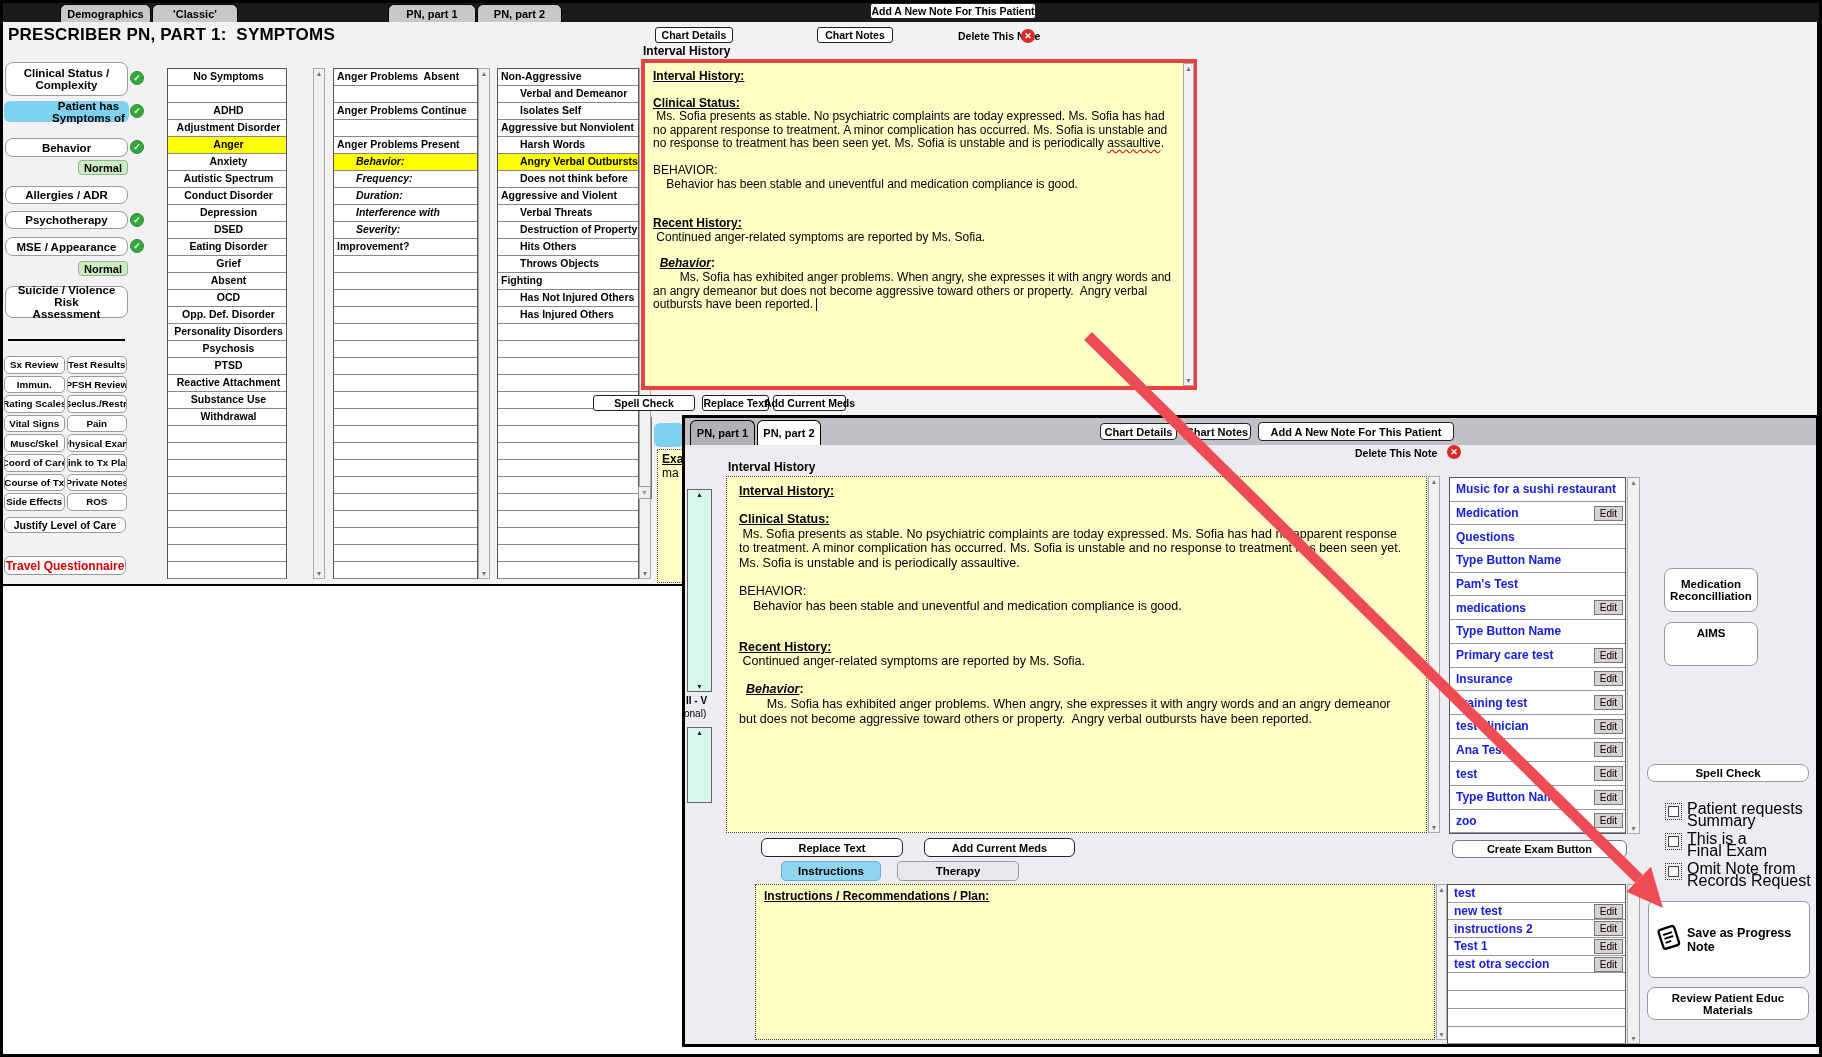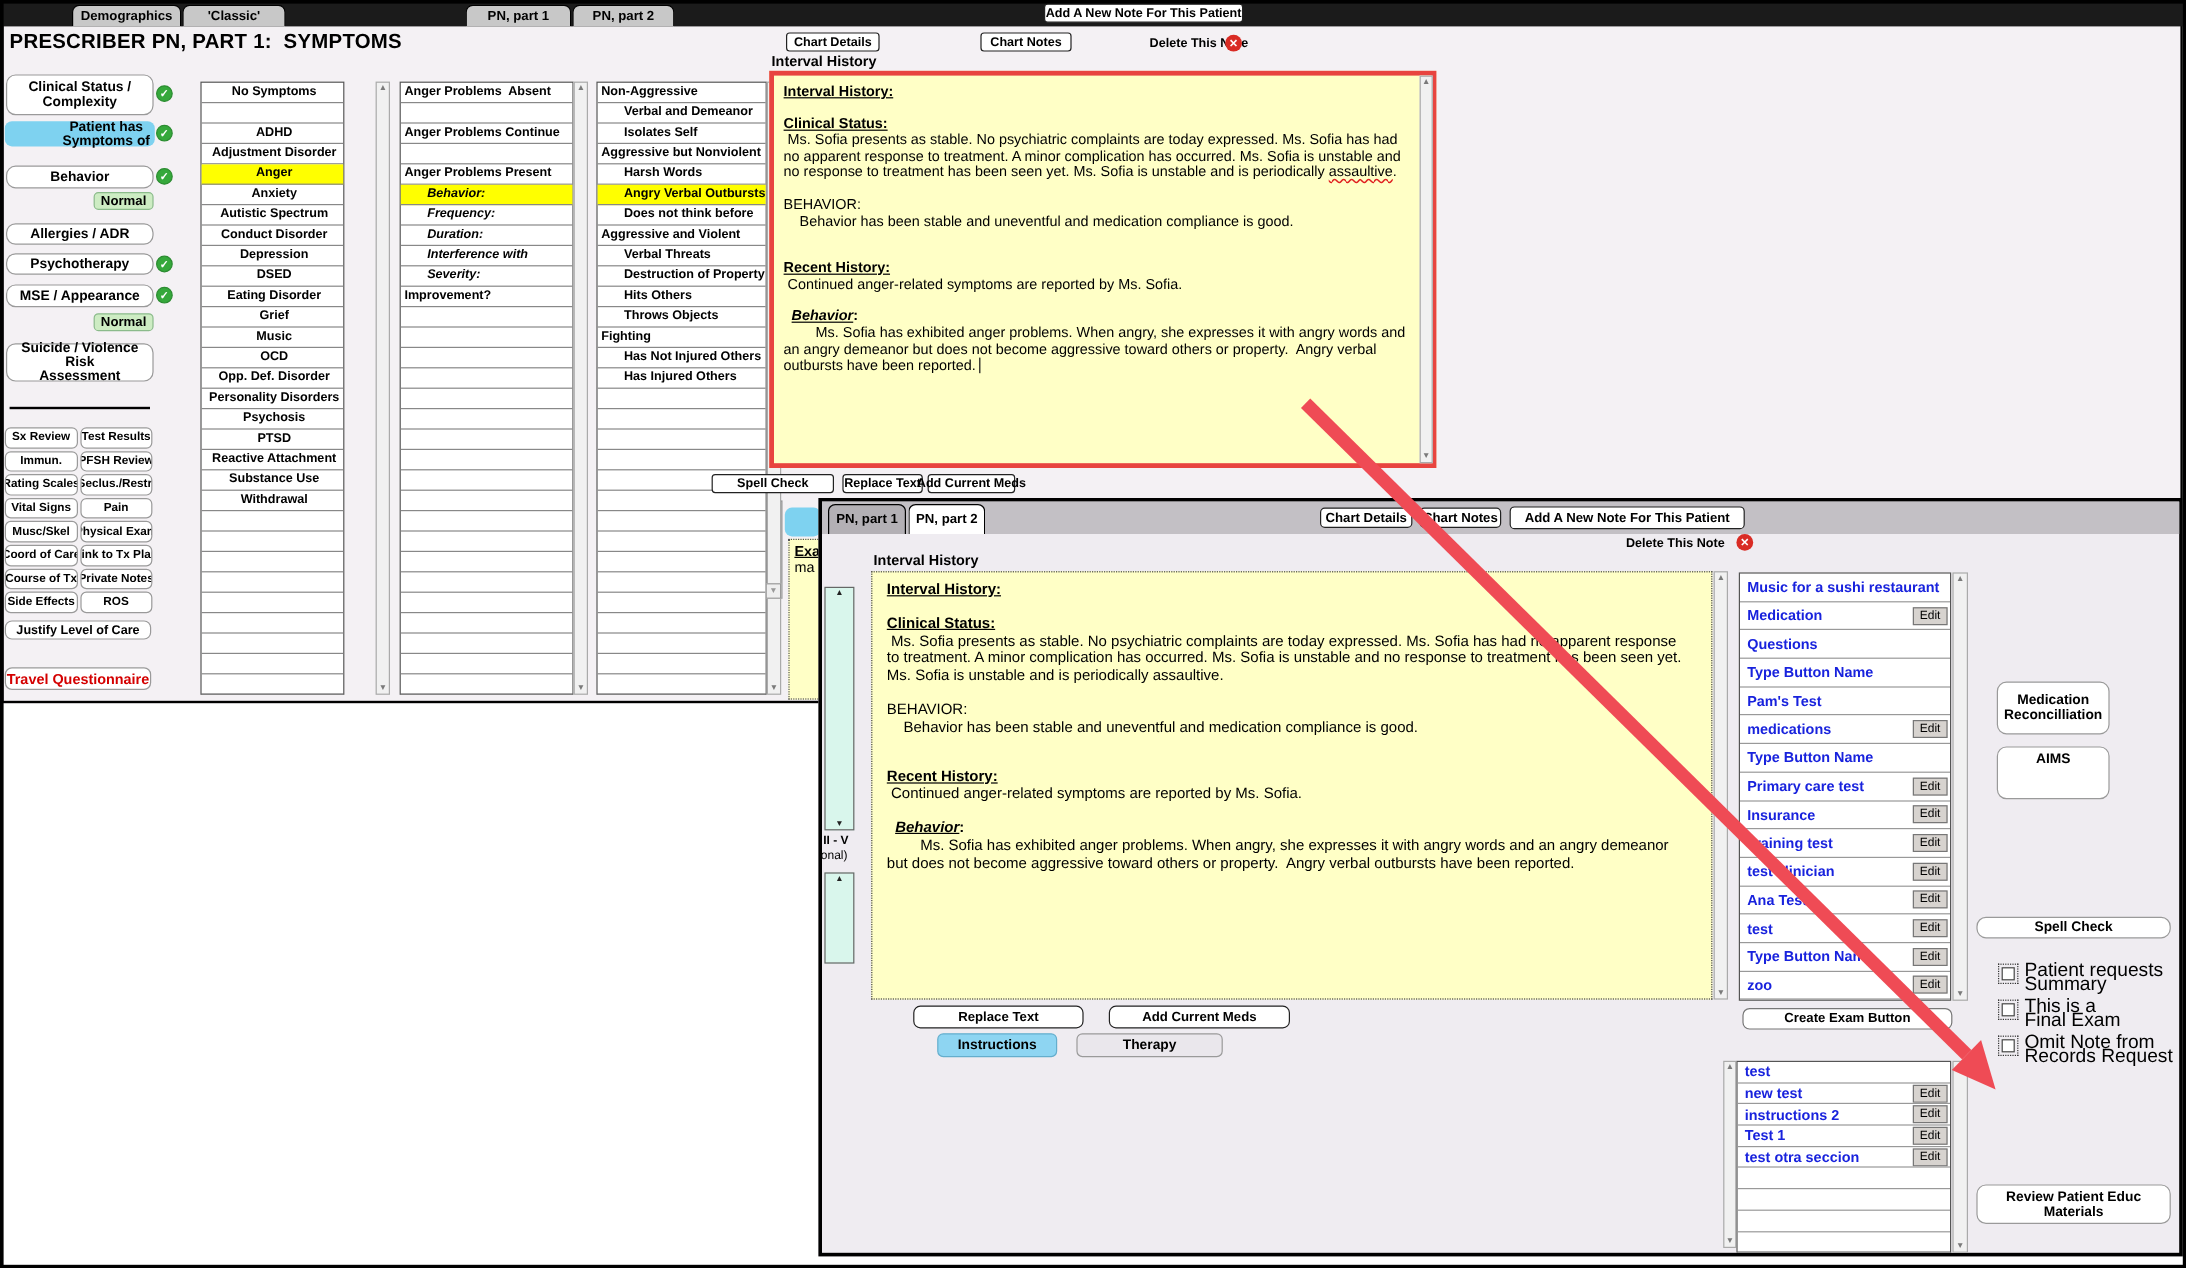--- a/index.html
+++ b/index.html
@@ -134,21 +134,21 @@
       <div class="cell-row">ADHD</div>
       <div class="cell-row">Adjustment Disorder</div>
       <div class="cell-row hl">Anger</div>
       <div class="cell-row">Anxiety</div>
       <div class="cell-row">Autistic Spectrum</div>
       <div class="cell-row">Conduct Disorder</div>
       <div class="cell-row">Depression</div>
       <div class="cell-row">DSED</div>
       <div class="cell-row">Eating Disorder</div>
       <div class="cell-row">Grief</div>
-      <div class="cell-row">Music</div>
+      <div class="cell-row">Absent</div>
       <div class="cell-row">OCD</div>
       <div class="cell-row">Opp. Def. Disorder</div>
       <div class="cell-row">Personality Disorders</div>
       <div class="cell-row">Psychosis</div>
       <div class="cell-row">PTSD</div>
       <div class="cell-row">Reactive Attachment</div>
       <div class="cell-row">Substance Use</div>
       <div class="cell-row">Withdrawal</div>
       <div class="cell-row"></div>
       <div class="cell-row"></div>
@@ -326,20 +326,23 @@
       <span>▲</span>
       <span>▼</span>
     </div>
 
   <div class="btn2" style="left:761px;top:838px;width:142px;height:19px;border-radius:6px;">Replace Text</div>
   <div class="btn2" style="left:924px;top:838px;width:151px;height:19px;border-radius:6px;">Add Current Meds</div>
 
   <div class="sectab" style="left:781px;top:861px;width:100px;background:#8ed5f2;border:1px solid #64aecd;">Instructions</div>
   <div class="sectab" style="left:897px;top:861px;width:122px;background:#eae7ec;border:1px solid #9a9a9a;">Therapy</div>
 
+  <div class="abs" id="w2-instructions">
+    <div id="w2-instr-label">Instructions / Recommendations / Plan:</div>
+  </div>
   <div class="vscroll" style="left:1436px;top:884px;width:11px;height:156px;z-index:12;">
       <span>▲</span>
       <span>▼</span>
     </div>
 
   <div class="edlist" style="left:1449px;top:477px;width:177px;height:357px;grid-auto-rows:23.7px;">
       <div class="ed-row">
         <span class="blue-label">Music for a sushi restaurant</span>
       </div>
       <div class="ed-row">
@@ -449,20 +452,33 @@
   <div class="cbox" style="left:1668px;top:806px;"></div>
   <div class="cbox-label" style="left:1687px;top:803px;">Patient requests
 Summary</div>
   <div class="cbox" style="left:1668px;top:836px;"></div>
   <div class="cbox-label" style="left:1687px;top:833px;">This is a
 Final Exam</div>
   <div class="cbox" style="left:1668px;top:866px;"></div>
   <div class="cbox-label" style="left:1687px;top:863px;">Omit Note from
 Records Request</div>
 
+  <div class="abs" id="p-save">
+    <span>
+      <svg width="28" height="28" viewBox="0 0 24 24">
+          <g transform="rotate(-18 12 12)">
+            <rect x="5" y="3" width="14" height="17" rx="2" fill="#fff" stroke="#000" stroke-width="2"></rect>
+            <line x1="8" y1="8" x2="16" y2="8" stroke="#000" stroke-width="1.6"></line>
+            <line x1="8" y1="11.5" x2="16" y2="11.5" stroke="#000" stroke-width="1.6"></line>
+            <line x1="8" y1="15" x2="13" y2="15" stroke="#000" stroke-width="1.6"></line>
+          </g>
+        </svg>
+    </span>
+    <span id="p-save-label">Save as Progress Note</span>
+  </div>
   <div class="panel-btn center preline" style="left:1647px;top:987px;width:162px;height:33px;">Review Patient Educ
 Materials</div>
 
   <svg id="arrow-svg">
     <line x1="1088" y1="336" x2="1639" y2="879" stroke="#ef4b55" stroke-width="11"></line>
     <polygon points="1663,908 1626.5,891.7 1650.9,866.7" fill="#ef4b55"></polygon>
   </svg>
 
   <div id="outer-border"></div>
 </div>

